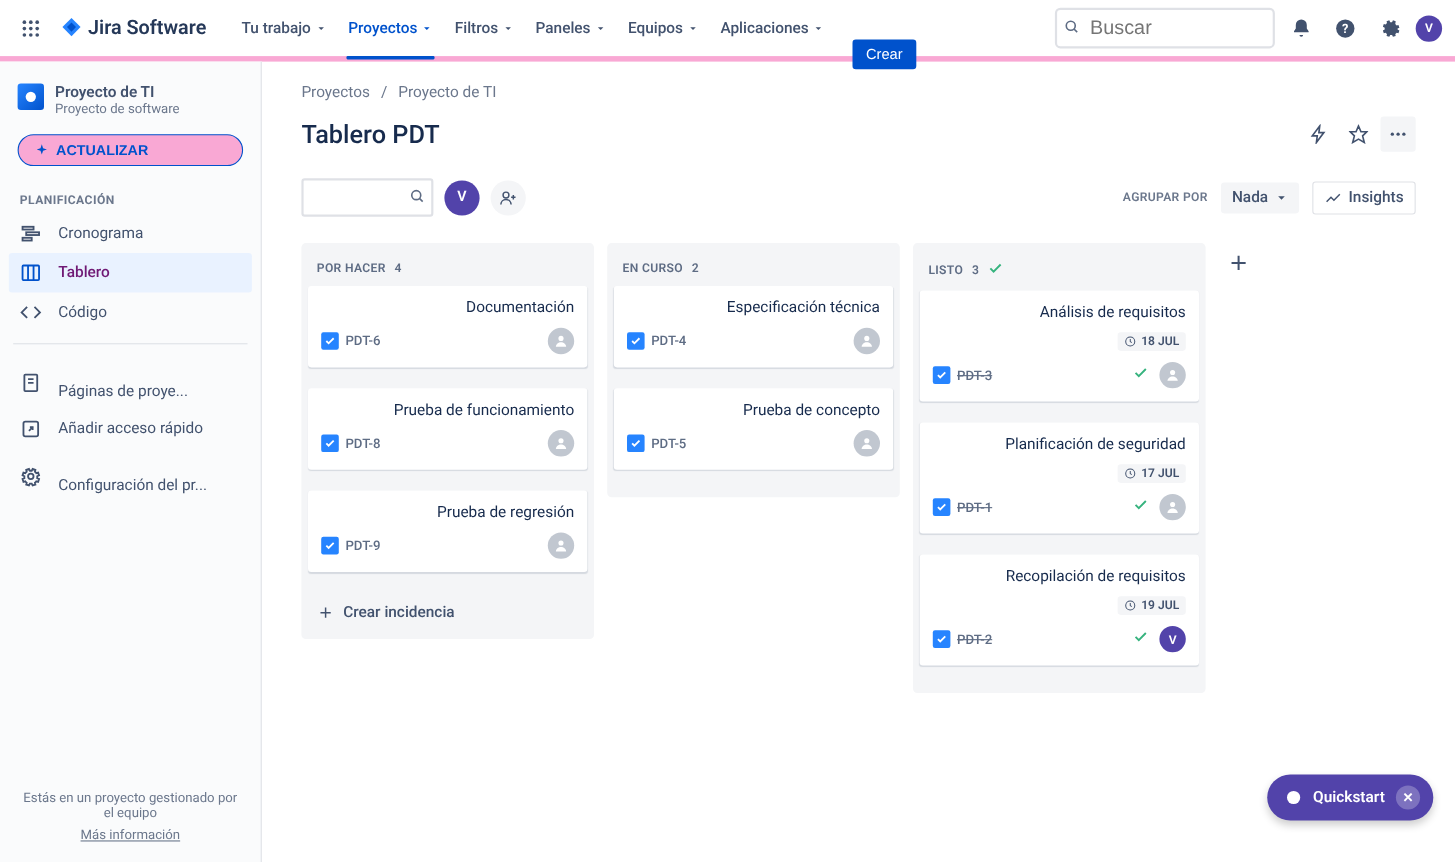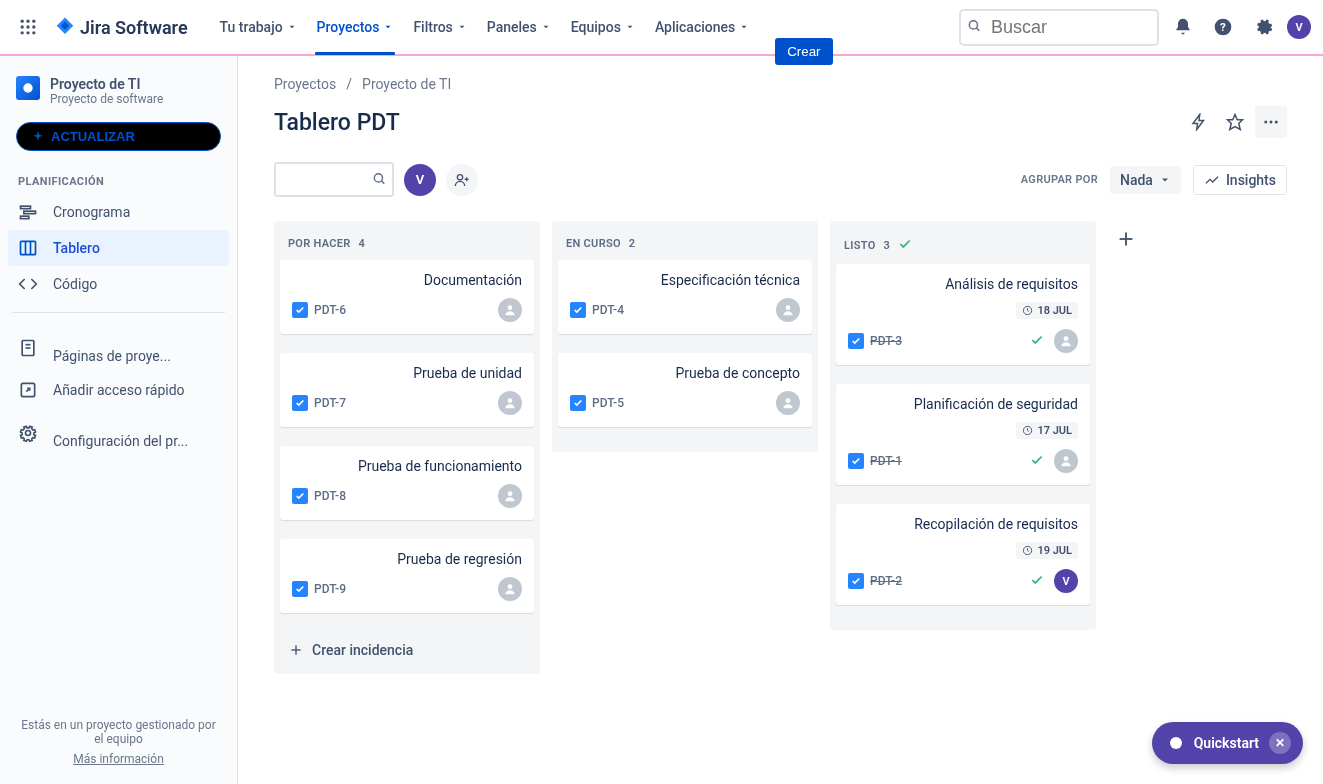--- a/index.html
+++ b/index.html
@@ -1,17 +1,17 @@
 <!DOCTYPE html>
 <html><head>
 <meta charset="utf-8">
 <style>
   * { box-sizing: border-box; margin: 0; padding: 0; }
   body { font-family: -apple-system, BlinkMacSystemFont, "Segoe UI", Roboto, sans-serif; font-size: 14px; color: #172B4D; background: #fff; }
-  .topnav { display: flex; align-items: center; height: 56px; padding: 0 12px; border-bottom: 2px solid #f9a8d4; }
+  .topnav { display: flex; align-items: center; height: 56px; padding: 0 12px; border-bottom: 5px solid #f9a8d4; }
   .topnav-left { display: flex; align-items: center; gap: 4px; }
   .app-switcher { width: 32px; height: 32px; display:flex;align-items:center;justify-content:center; border-radius:3px; }
   .logo { display: flex; align-items: center; gap: 4px; padding: 0 6px; }
   .logo-text { font-size: 18px; font-weight: 600; color: #253858; }
   .nav-items { display: flex; align-items: center; margin-left: 12px; }
   .nav-item { display:flex; align-items:center; gap:4px; padding: 6px 10px; font-weight:500; color:#42526E; border-radius:3px; cursor:pointer; }
   .nav-item.active { color:#0052CC; position:relative; }
   .nav-item.active::after { content:""; position:absolute; left:8px; right:8px; bottom:-14px; height:3px; background:#0052CC; border-radius:1px;}
   .btn-primary { background:#0052CC; color:#fff; border:none; padding:6px 12px; font-weight:500; border-radius:3px; margin-left:12px; cursor:pointer;margin-top:48px;}
   .topnav-right { margin-left:auto; display:flex; align-items:center; gap:8px; }
@@ -22,24 +22,24 @@
   .avatar { width:24px; height:24px; border-radius:50%; background:#5243AA; color:#fff; display:flex;align-items:center;justify-content:center; font-size:11px; font-weight:600;}
   .avatar.lg { width:32px; height:32px; font-size:13px;}
   .avatar.gray { background:#C1C7D0;}
 
   .layout { display:flex; height:calc(100vh - 56px); }
   .sidebar { width:238px; border-right:1px solid #dfe1e6; padding:20px 8px 8px 8px; display:flex; flex-direction:column; background:#fafbfc;}
   .project-header { display:flex; gap:10px; padding:0 8px 16px 8px; }
   .project-icon { width:24px; height:24px; background:linear-gradient(135deg,#2684FF,#0052CC); border-radius:3px; display:flex;align-items:center;justify-content:center;}
   .project-name { font-weight:600; color:#42526E; font-size:14px;}
   .project-sub { font-size:12px; color:#6B778C;}
-  .upgrade-btn { display:inline-flex; align-items:center; gap:6px; border:1px solid #0052CC; color:#0052CC; background:#000000; border-radius:16px; padding:6px 14px; font-weight:600; font-size:13px; margin:0 8px 18px 8px; cursor:pointer;}
+  .upgrade-btn { display:inline-flex; align-items:center; gap:6px; border:1px solid #0052CC; color:#0052CC; background:#f9a8d4; border-radius:16px; padding:6px 14px; font-weight:600; font-size:13px; margin:0 8px 18px 8px; cursor:pointer;}
   .side-section-title { font-size:11px; font-weight:700; color:#6B778C; letter-spacing:0.4px; padding:6px 10px; }
   .side-item { display:flex; align-items:center; gap:15px; padding:8px 10px; border-radius:3px; color:#42526E; cursor:pointer; font-size:14px;}
-  .side-item.active { background:#E9F2FF; color:#1d4ed8; font-weight:500;}
+  .side-item.active { background:#E9F2FF; color:#701a75; font-weight:500;}
   .side-sep { border-top:1px solid #dfe1e6; margin:10px 4px;}
   .sidebar-footer { margin-top:auto; text-align:center; font-size:12px; color:#6B778C; padding:10px;}
   .sidebar-footer a { color:#6B778C; text-decoration:underline; display:block; margin-top:6px;}
 
   .main { flex:1; padding:20px 36px; overflow:auto;}
   .breadcrumb { display:flex; gap:10px; color:#6B778C; font-size:14px; align-items:center;}
   .breadcrumb .sep { color:#6B778C;}
   .page-header { display:flex; align-items:center; margin-top:14px; }
   .page-title { font-size:23px; font-weight:500; color:#172B4D;}
   .header-actions { margin-left:auto; display:flex; gap:4px; align-items:center;}
@@ -66,21 +66,21 @@
   .task-icon { width:16px; height:16px; background:#2684FF; border-radius:2px; display:flex;align-items:center;justify-content:center;}
   .task-icon svg { color:#fff;}
   .card-key { font-size:12px; color:#5e6c84; font-weight:500;}
   .card-key.done { text-decoration:line-through;}
   .card-footer .spacer { flex:1;}
   .date-badge { display:inline-flex; align-items:center; gap:4px; background:#f4f5f7; border-radius:3px; padding:2px 6px; font-size:11px; font-weight:600; color:#42526E; margin-bottom:10px;}
   .done-check { color:#36B37E; margin-right:4px;}
   .add-col { width:36px; height:36px; display:flex;align-items:center;justify-content:center; color:#42526E; cursor:pointer;}
   .create-issue { display:flex; align-items:center; gap:8px; padding:10px 8px; color:#42526E; font-weight:500; cursor:pointer; font-size:14px;}
 
-  .quickstart { position:fixed; right:20px; bottom:20px; background:#5243AA; color:#fff; border-radius:22px; padding:10px 12px 10px 16px; display:flex; align-items:center; gap:10px; font-weight:600; box-shadow:0 4px 8px rgba(0,0,0,0.2); cursor:pointer;}
+  .quickstart { position:fixed; right:20px; bottom:38px; background:#5243AA; color:#fff; border-radius:22px; padding:10px 12px 10px 16px; display:flex; align-items:center; gap:10px; font-weight:600; box-shadow:0 4px 8px rgba(0,0,0,0.2); cursor:pointer;}
   .quickstart .close { width:22px; height:22px; border-radius:50%; background:rgba(255,255,255,0.25); display:flex;align-items:center;justify-content:center; font-size:12px;}
   .ellip { white-space:nowrap; overflow:hidden; text-overflow:ellipsis; max-width:160px;margin-top:17px;}
 </style>
 </head>
 <body>
 
 <div class="topnav">
   <div class="topnav-left">
     <div class="app-switcher">
       <svg width="20" height="20" viewBox="0 0 24 24" fill="#42526E">
@@ -325,38 +325,20 @@
         <span class="spacer"></span>
               <span class="avatar gray">
                 <svg width="14" height="14" viewBox="0 0 24 24" fill="#fff">
                   <circle cx="12" cy="8" r="4"></circle>
                   <path d="M4 21c0-4 4-7 8-7s8 3 8 7z"></path>
                 </svg>
               </span>
             </div>
           </div>
           <div class="card">
-      <div class="card-title">Prueba de unidad</div>
-            <div class="card-footer">
-        <span class="task-icon">
-                <svg width="10" height="10" viewBox="0 0 24 24" fill="none" stroke="#fff" stroke-width="4">
-                  <polyline points="4 12 9 17 20 6"></polyline>
-                </svg>
-              </span>
-        <span class="card-key ">PDT-7</span>
-        <span class="spacer"></span>
-              <span class="avatar gray">
-                <svg width="14" height="14" viewBox="0 0 24 24" fill="#fff">
-                  <circle cx="12" cy="8" r="4"></circle>
-                  <path d="M4 21c0-4 4-7 8-7s8 3 8 7z"></path>
-                </svg>
-              </span>
-            </div>
-          </div>
-          <div class="card">
       <div class="card-title">Prueba de funcionamiento</div>
             <div class="card-footer">
         <span class="task-icon">
                 <svg width="10" height="10" viewBox="0 0 24 24" fill="none" stroke="#fff" stroke-width="4">
                   <polyline points="4 12 9 17 20 6"></polyline>
                 </svg>
               </span>
         <span class="card-key ">PDT-8</span>
         <span class="spacer"></span>
               <span class="avatar gray">

